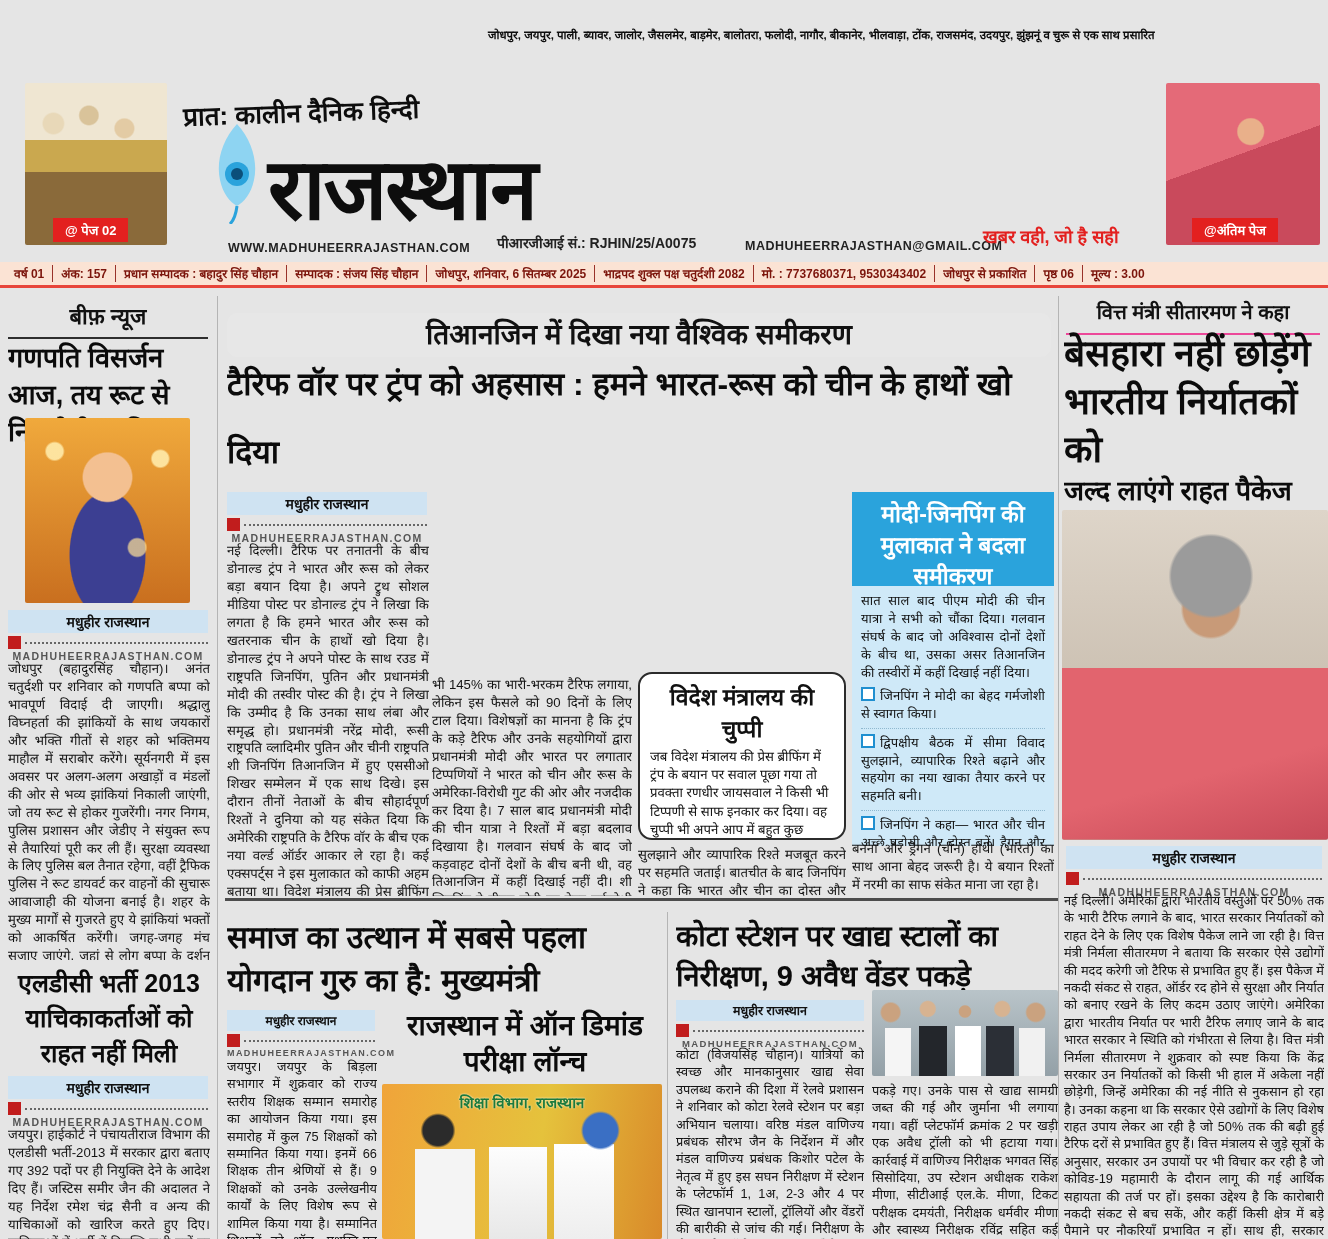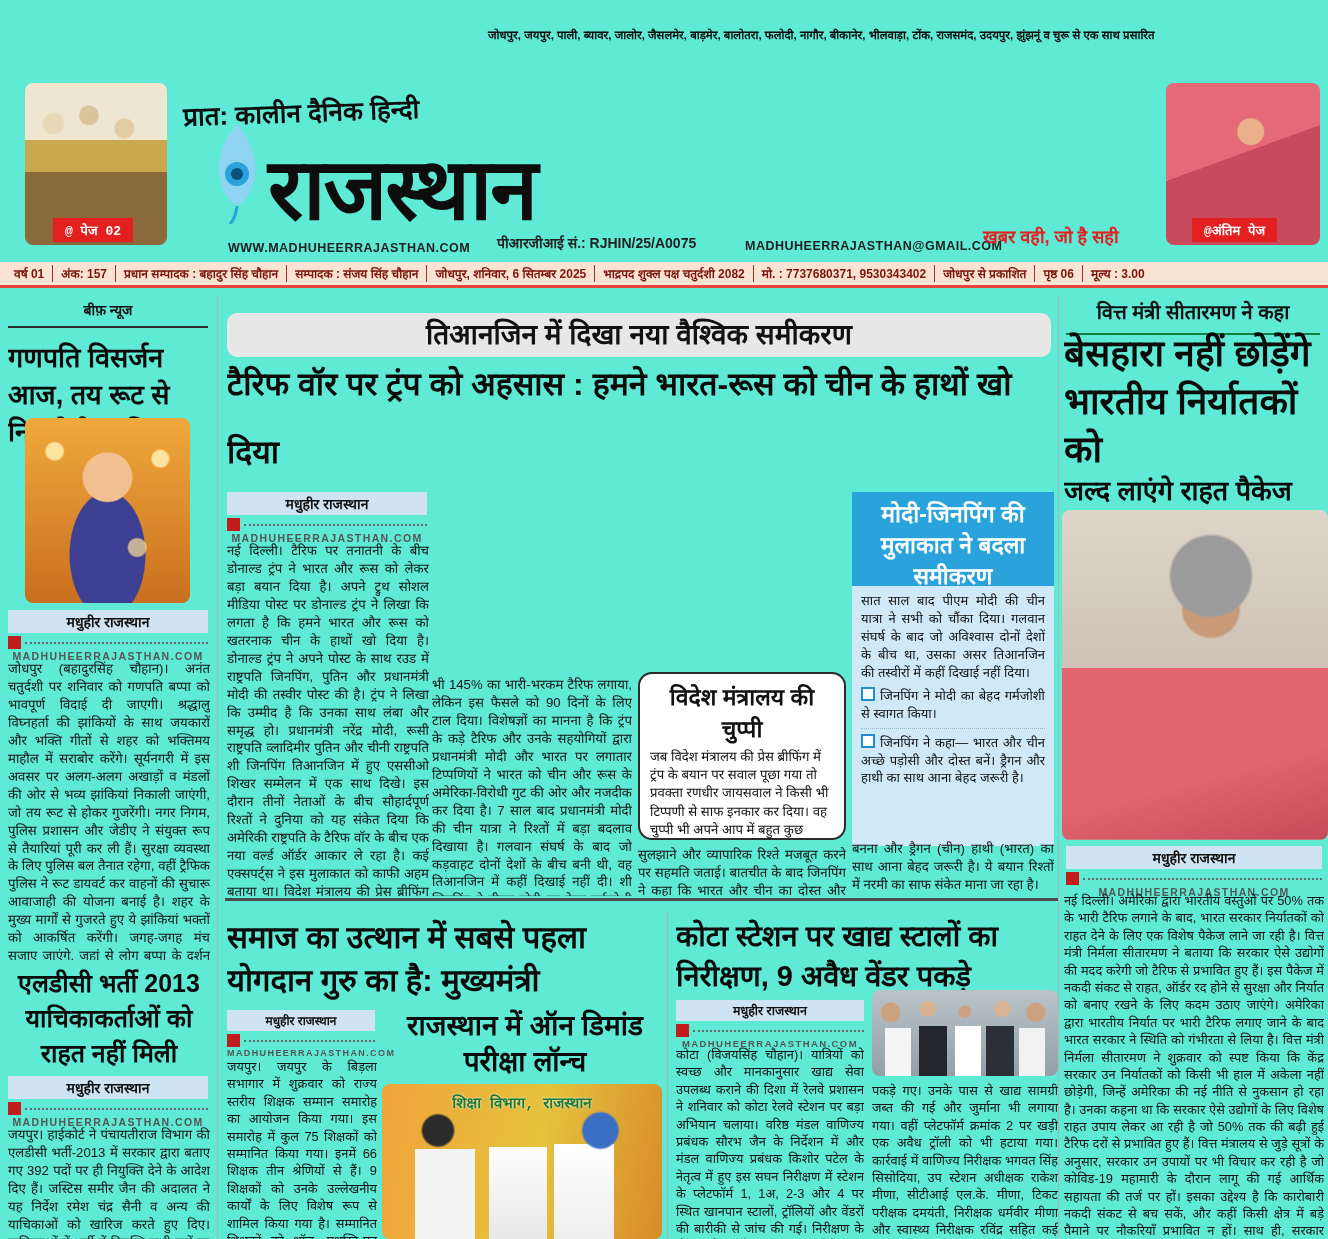--- a/index.html
+++ b/index.html
@@ -1,19 +1,19 @@
 <!DOCTYPE html>
 <html lang="hi"><head>
 <meta charset="utf-8">
 <style>
   html,body{margin:0;padding:0;background:#fff;}
-  #page{position:relative;width:1328px;height:1239px;background:#5eead4;overflow:hidden;
+  #page{position:relative;width:1328px;height:1239px;background:#e5e5e5;overflow:hidden;
         font-family:"Liberation Sans","DejaVu Sans",sans-serif;color:#111;}
   .abs{position:absolute;}
-  .photo{overflow:hidden;border-radius:8px;font-family:Liberation Mono, monospace;}
+  .photo{overflow:hidden;border-radius:2px;}
   
   .cities{font-size:11.5px;font-weight:bold;color:#0d0d0d;white-space:nowrap;}
   .tagline{font-size:26px;font-weight:800;color:#0d0d0d;transform:rotate(-2deg);}
   .logo-row{display:flex;align-items:flex-end;gap:6px;}
   .logo-red{font-size:86px;line-height:1.05;font-weight:800;color:#e3201f;letter-spacing:-2px;}
   .logo-black{font-size:86px;line-height:1.05;font-weight:800;color:#0d0d0d;letter-spacing:-2px;}
   .m-site{font-size:12.5px;font-weight:bold;letter-spacing:.5px;color:#222;}
   .m-prgi{font-size:14px;font-weight:bold;color:#222;}
   .m-slogan{font-size:18px;font-weight:800;color:#e3201f;}
   .corner-badge{position:absolute;bottom:3px;background:#e3201f;color:#fff;font-weight:bold;
@@ -31,24 +31,24 @@
   .byline-bar{background:#cfe3f2;text-align:center;font-weight:bold;font-size:14px;
               padding:2px 0;color:#111;}
   .byline-dots{display:flex;align-items:center;gap:4px;margin:3px 0 1px 0;}
   .red-sq{width:13px;height:13px;background:#c11d1d;display:inline-block;flex:none;}
   .dotline{flex:1;border-bottom:2px dotted #666;height:0;}
   .byline-site{text-align:center;font-size:10.5px;letter-spacing:1.4px;color:#555;font-weight:bold;}
   
   .body-text{font-size:13.2px;line-height:1.36;text-align:justify;color:#141414;overflow:hidden;}
   .headline{font-weight:800;color:#0b0b0b;overflow:hidden;}
   .center-t{text-align:center;}
-  .section-title{font-size:14px;font-weight:800;text-align:center;border-bottom:2px solid #2e2e2e;padding-bottom:7px;}
+  .section-title{font-size:22px;font-weight:800;text-align:center;border-bottom:2px solid #2e2e2e;padding-bottom:7px;}
   .kicker{background:#e7e7e7;border-radius:10px;font-size:28px;font-weight:800;
           text-align:center;height:44px;line-height:44px;overflow:hidden;}
-  .rc-kicker{font-size:20px;font-weight:800;text-align:center;border-bottom:2px solid #15803d;padding-bottom:8px;}
+  .rc-kicker{font-size:20px;font-weight:800;text-align:center;border-bottom:2px solid #ec4899;padding-bottom:8px;}
   
   .sbox{border:2px solid #2b2b2b;border-radius:14px;padding:6px 10px;box-sizing:border-box;background:#fff;overflow:hidden;}
   .sb-title{font-size:23px;font-weight:800;text-align:center;margin:0 0 4px 0;}
   .sb-body{font-size:13.2px;line-height:1.38;text-align:left;}
   
   .bb-head{background:#2aa3dc;color:#fff;font-size:23px;font-weight:800;text-align:center;
            padding:7px 4px;line-height:1.35;overflow:hidden;}
   .bb-body{background:#cfe9f8;padding:6px 9px;font-size:13px;line-height:1.38;text-align:justify;overflow:hidden;}
   .bullet-item{border-bottom:1px dotted #8fb8cf;padding-bottom:5px;margin:5px 0;}
   .bullet-item:last-child{border-bottom:none;}
@@ -216,20 +216,21 @@
   </div>
 
   <div class="abs body-text" style="left:638px;top:846px;width:208px;height:50px;">सुलझाने और व्यापारिक रिश्ते मजबूत करने पर सहमति जताई। बातचीत के बाद जिनपिंग ने कहा कि भारत और चीन का दोस्त और अच्छे पड़ोसी</div>
 
   <div class="abs" style="left:852px;top:492px;width:202px;">
     <div class="bb-head" style="height:80px;">मोदी-जिनपिंग की मुलाकात ने बदला समीकरण</div>
     <div class="bb-body" style="height:248px;">
       <div>सात साल बाद पीएम मोदी की चीन यात्रा ने सभी को चौंका दिया। गलवान संघर्ष के बाद जो अविश्वास दोनों देशों के बीच था, उसका असर तिआनजिन की तस्वीरों में कहीं दिखाई नहीं दिया।</div>
       <div>
           <div class="bullet-item"><span class="sq"></span><span>जिनपिंग ने मोदी का बेहद गर्मजोशी से स्वागत किया।</span></div>
+          <div class="bullet-item"><span class="sq"></span><span>द्विपक्षीय बैठक में सीमा विवाद सुलझाने, व्यापारिक रिश्ते बढ़ाने और सहयोग का नया खाका तैयार करने पर सहमति बनी।</span></div>
           <div class="bullet-item"><span class="sq"></span><span>जिनपिंग ने कहा— भारत और चीन अच्छे पड़ोसी और दोस्त बनें। ड्रैगन और हाथी का साथ आना बेहद जरूरी है।</span></div>
         </div>
 
     </div>
   </div>
 
   <div class="abs body-text" style="left:852px;top:840px;width:202px;height:56px;">बनना और ड्रैगन (चीन) हाथी (भारत) का साथ आना बेहद जरूरी है। ये बयान रिश्तों में नरमी का साफ संकेत माना जा रहा है।</div>
 
   <div class="abs rc-kicker" style="left:1066px;top:298px;width:254px;">वित्त मंत्री सीतारमण ने कहा</div>
 

